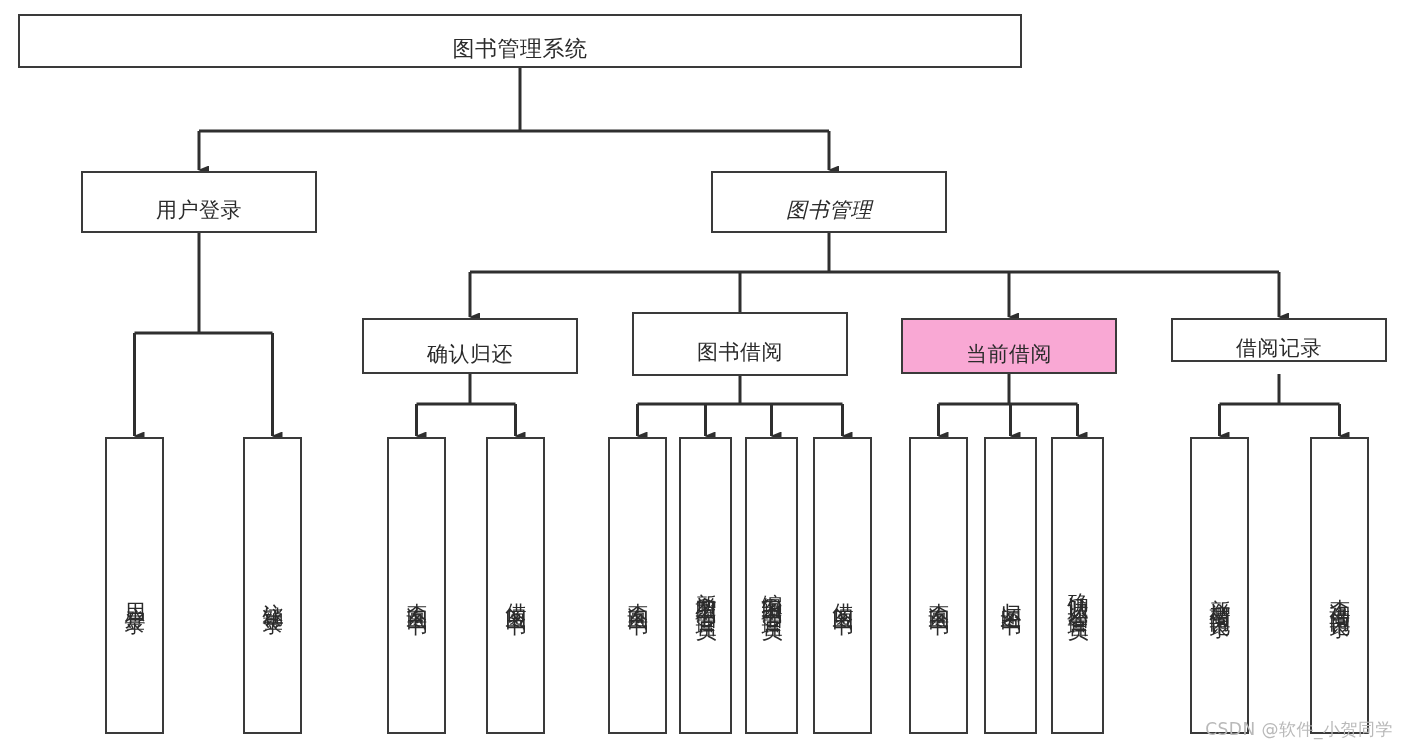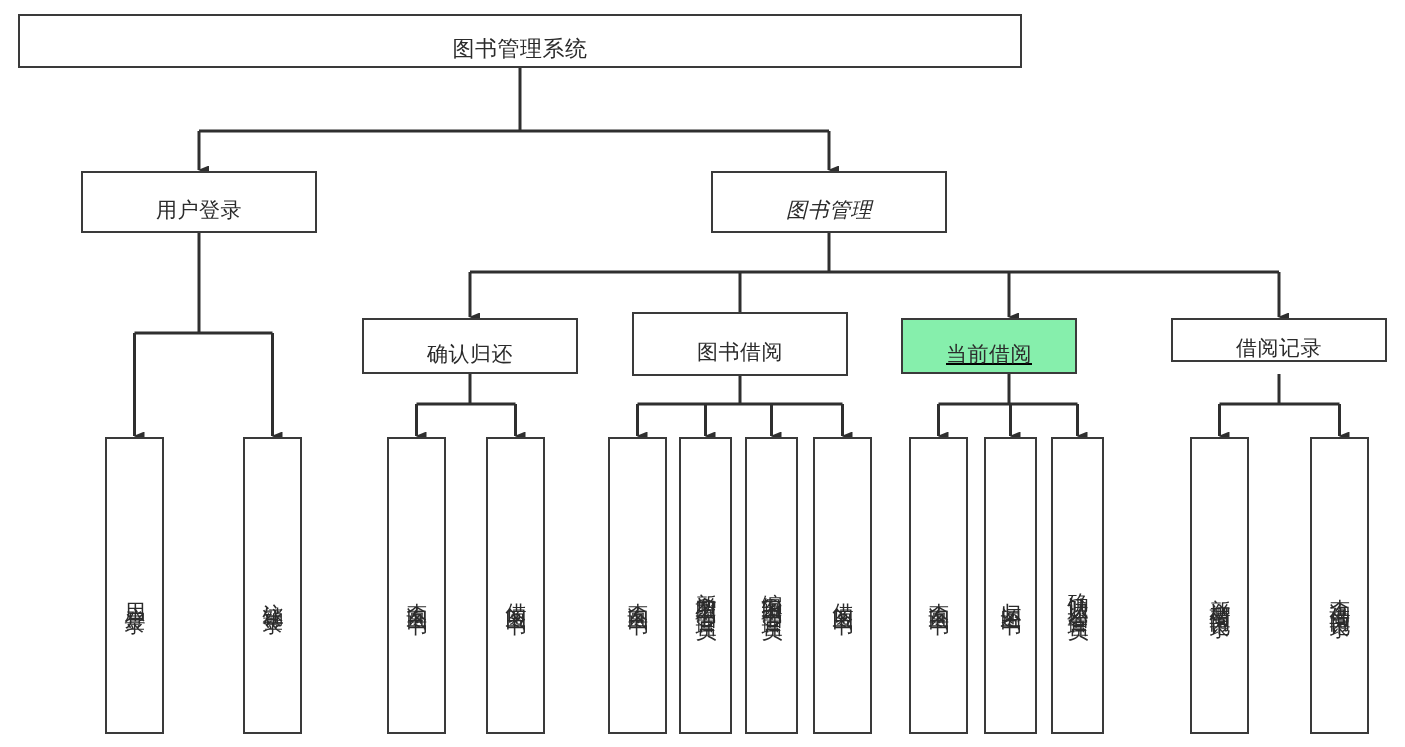--- a/index.html
+++ b/index.html
@@ -124,21 +124,21 @@
       </div>
       <div class="node" style="left: 711px; top: 171px; width: 236px; height: 62px; border-color: rgb(58, 58, 58); background: rgb(255, 255, 255); font-style: italic;">
         <span class="node-label" style="color: rgb(43, 43, 43);">图书管理</span>
       </div>
       <div class="node" style="left: 362px; top: 318px; width: 216px; height: 56px; border-color: rgb(58, 58, 58); background: rgb(255, 255, 255);">
         <span class="node-label" style="color: rgb(43, 43, 43);">确认归还</span>
       </div>
       <div class="node" style="left: 632px; top: 312px; width: 216px; height: 64px; border-color: rgb(58, 58, 58); background: rgb(255, 255, 255);">
         <span class="node-label" style="color: rgb(43, 43, 43);">图书借阅</span>
       </div>
-      <div class="node" style="left: 901px; top: 318px; width: 176px; height: 56px; border-color: rgb(58, 58, 58); background: #86efac; text-decoration: underline;">
+      <div class="node" style="left: 901px; top: 318px; width: 216px; height: 56px; border-color: rgb(58, 58, 58); background: #f9a8d4;">
         <span class="node-label" style="color: rgb(43, 43, 43);">当前借阅</span>
       </div>
       <div class="node" style="left: 1171px; top: 318px; width: 216px; height: 44px; border-color: rgb(58, 58, 58); background: rgb(255, 255, 255);">
         <span class="node-label" style="color: rgb(43, 43, 43);">借阅记录</span>
       </div>
       <div class="node vertical" style="left: 105px; top: 437px; width: 59px; height: 297px; border-color: rgb(58, 58, 58); background: rgb(255, 255, 255);">
         <span class="node-label" style="color: rgb(43, 43, 43);">用户登录</span>
       </div>
       <div class="node vertical" style="left: 243px; top: 437px; width: 59px; height: 297px; border-color: rgb(58, 58, 58); background: rgb(255, 255, 255);">
         <span class="node-label" style="color: rgb(43, 43, 43);">注销登录</span>
@@ -171,13 +171,14 @@
         <span class="node-label" style="color: rgb(43, 43, 43);">确认归还（管理员）</span>
       </div>
       <div class="node vertical" style="left: 1190px; top: 437px; width: 59px; height: 297px; border-color: rgb(58, 58, 58); background: rgb(255, 255, 255);">
         <span class="node-label" style="color: rgb(43, 43, 43);">新增借阅记录</span>
       </div>
       <div class="node vertical" style="left: 1310px; top: 437px; width: 59px; height: 297px; border-color: rgb(58, 58, 58); background: rgb(255, 255, 255);">
         <span class="node-label" style="color: rgb(43, 43, 43);">查询借阅记录</span>
       </div>
     </div>
 
+  <div id="watermark">CSDN @软件_小贺同学</div>
 </div>
 
 </body></html>

